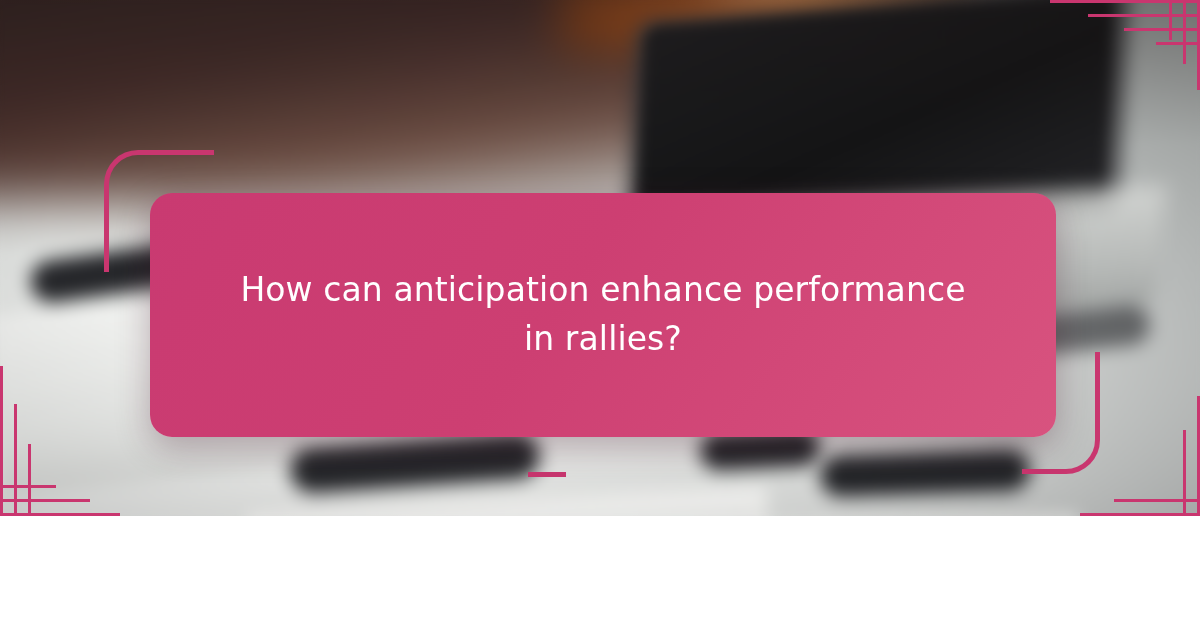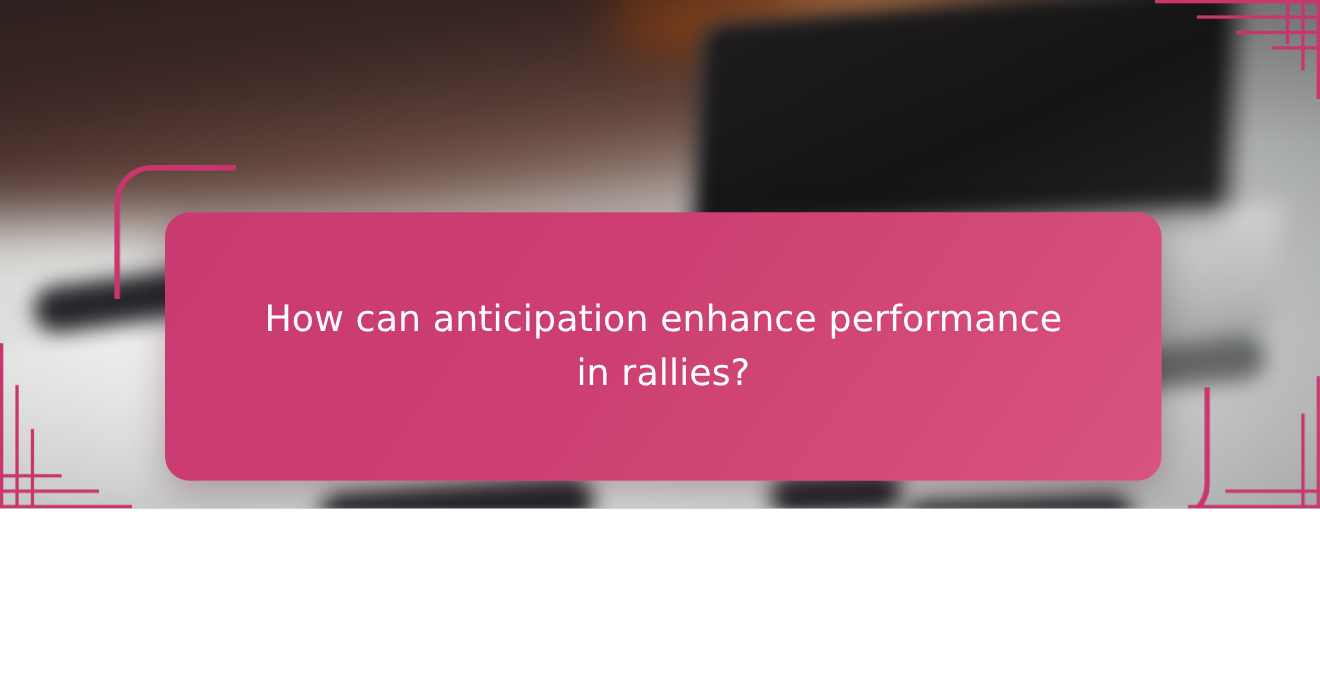--- a/index.html
+++ b/index.html
@@ -3,21 +3,21 @@
 <meta charset="utf-8">
 <style>
   * { margin:0; padding:0; box-sizing:border-box; }
   html, body {
     width:1200px; height:630px;
     font-family:"DejaVu Sans", sans-serif;
     overflow:hidden;
   }
   #stage {
     position:relative;
-    width:1200px; height:462px;
+    width:1200px; height:516px;
     background:#0c4a6e;
     overflow:hidden;
   }
 
   
   .bg {
     position:absolute; inset:0;
     overflow:hidden;
   }
   .bg-base {

